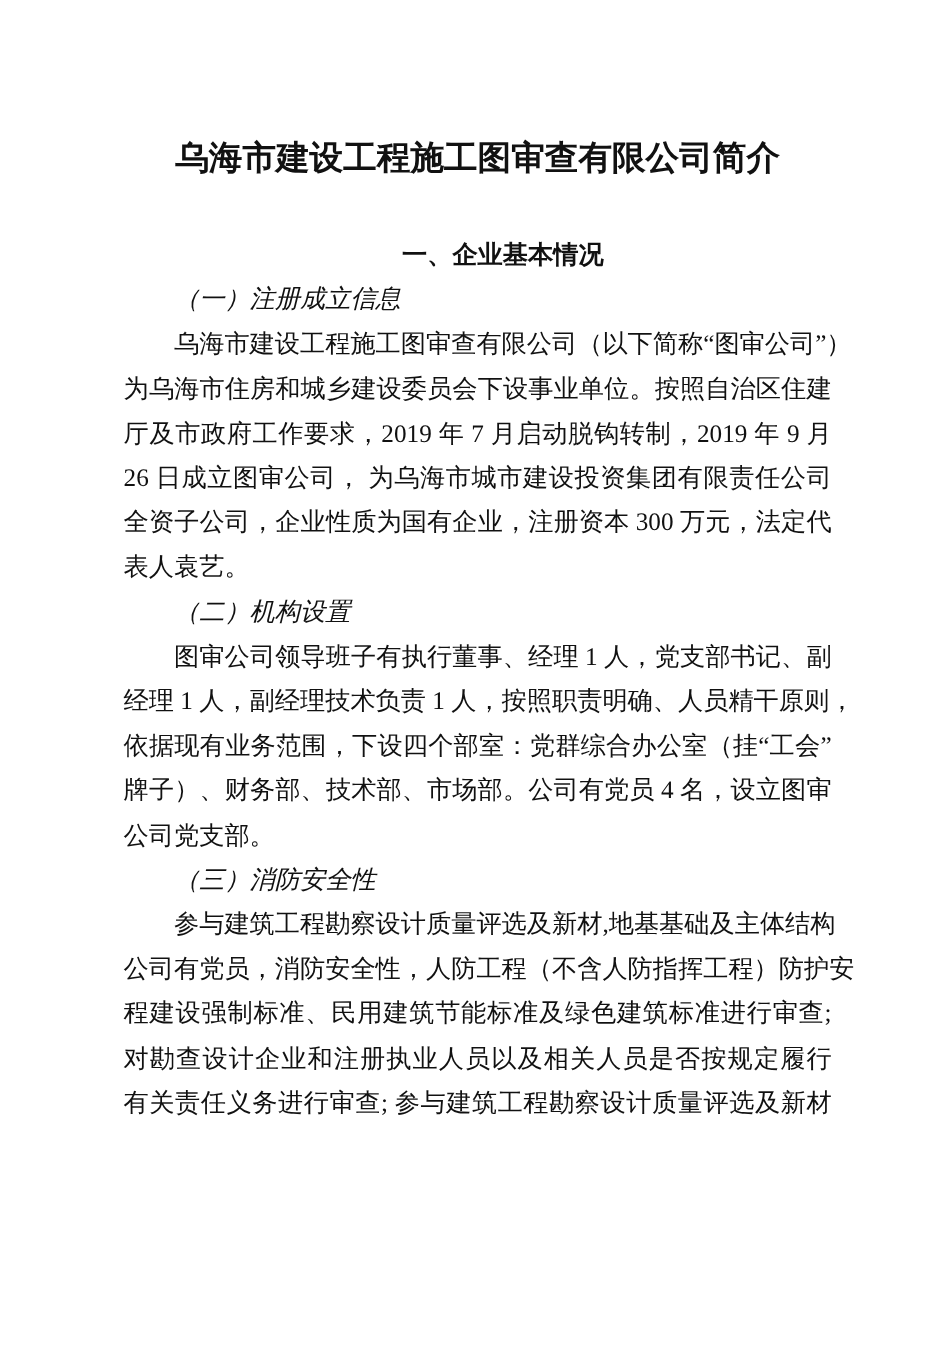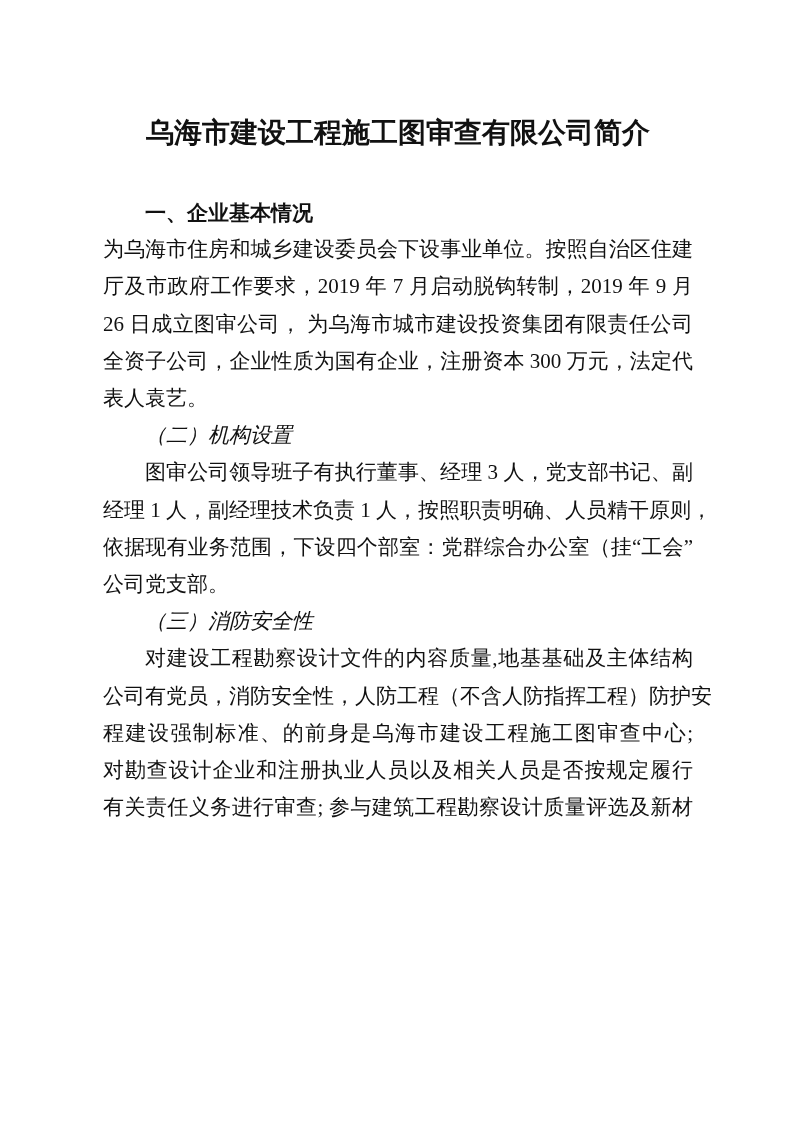--- a/index.html
+++ b/index.html
@@ -33,20 +33,21 @@
   .body-text {
     font-size: 21px;
     line-height: 37.2px;
   }
   .h1 {
     margin-top: 40px;
     padding-left: 42px;
     font-weight: bold;
     font-family: "Liberation Sans", sans-serif;
     white-space: nowrap;
+    text-align: center;
   }
   .h2 {
     padding-left: 42px;
     font-style: italic;
     white-space: nowrap;
   }
   .para {
     margin: 0;
   }
   .pline {
@@ -63,37 +64,40 @@
   }
 </style>
 </head>
 <body>
 
 <div class="page">
   <div class="content">
     <div class="doc-title">乌海市建设工程施工图审查有限公司简介</div>
     <div class="body-text">
         <div class="h1">一、企业基本情况</div>
+        <div class="h2">（一）注册成立信息</div>
         <div class="para">
+          <div class="pline first">乌海市建设工程施工图审查有限公司（以下简称“图审公司”）</div>
           <div class="pline">为乌海市住房和城乡建设委员会下设事业单位。按照自治区住建</div>
           <div class="pline">厅及市政府工作要求，2019 年 7 月启动脱钩转制，2019 年 9 月</div>
           <div class="pline">26 日成立图审公司， 为乌海市城市建设投资集团有限责任公司</div>
           <div class="pline">全资子公司，企业性质为国有企业，注册资本 300 万元，法定代</div>
           <div class="pline last">表人袁艺。</div>
         </div>
         <div class="h2">（二）机构设置</div>
         <div class="para">
-          <div class="pline first">图审公司领导班子有执行董事、经理 3 人，党支部书记、副</div>
+          <div class="pline first">图审公司领导班子有执行董事、经理 1 人，党支部书记、副</div>
           <div class="pline">经理 1 人，副经理技术负责 1 人，按照职责明确、人员精干原则，</div>
           <div class="pline">依据现有业务范围，下设四个部室：党群综合办公室（挂“工会”</div>
+          <div class="pline">牌子）、财务部、技术部、市场部。公司有党员 4 名，设立图审</div>
           <div class="pline last">公司党支部。</div>
         </div>
         <div class="h2">（三）消防安全性</div>
         <div class="para">
-          <div class="pline first">对建设工程勘察设计文件的内容质量,地基基础及主体结构</div>
+          <div class="pline first">参与建筑工程勘察设计质量评选及新材,地基基础及主体结构</div>
           <div class="pline">公司有党员，消防安全性，人防工程（不含人防指挥工程）防护安</div>
-          <div class="pline">程建设强制标准、的前身是乌海市建设工程施工图审查中心;</div>
+          <div class="pline">程建设强制标准、民用建筑节能标准及绿色建筑标准进行审查;</div>
           <div class="pline">对勘查设计企业和注册执业人员以及相关人员是否按规定履行</div>
           <div class="pline">有关责任义务进行审查; 参与建筑工程勘察设计质量评选及新材</div>
         </div>
       </div>
   </div>
 </div>
 
 </body></html>

